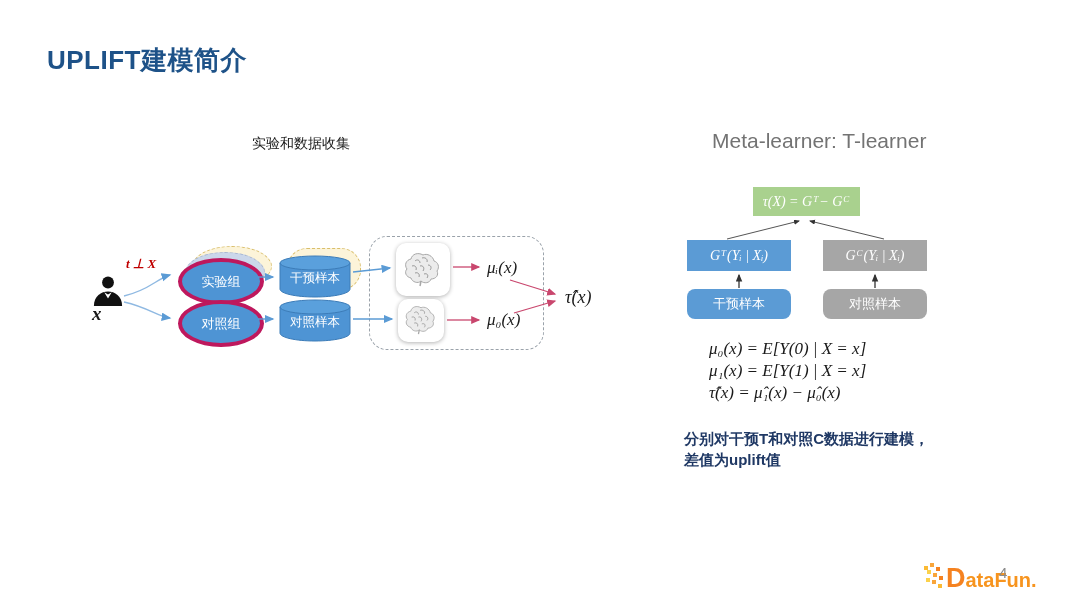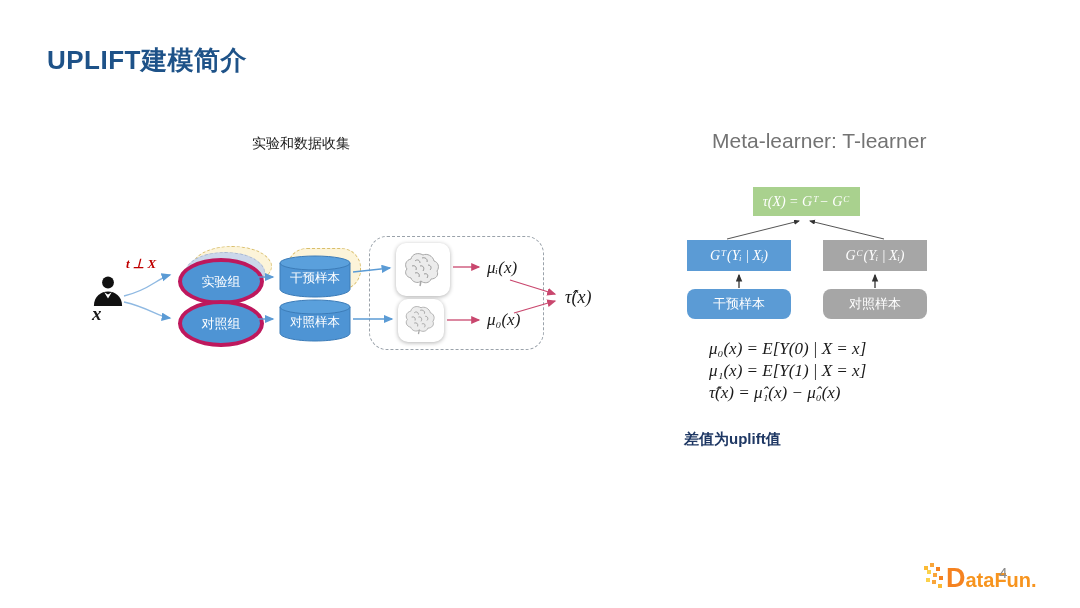--- a/index.html
+++ b/index.html
@@ -144,20 +144,21 @@
     <span>对照样本</span>
   </div>
 
   <div class="abs math formulas">
     <div>μ₀(x) = E[Y(0) | X = x]</div>
     <div>μ₁(x) = E[Y(1) | X = x]</div>
     <div>τ̂(x) = μ̂₁(x) − μ̂₀(x)</div>
   </div>
 
   <div class="abs note">
+    <div>分别对干预T和对照C数据进行建模，</div>
     <div>差值为uplift值</div>
   </div>
 
   <svg class="abs" style="left:0;top:0;pointer-events:none;" width="1080" height="608">
     <defs>
       <marker id="mB" markerWidth="8" markerHeight="8" refX="6" refY="3" orient="auto">
         <path d="M0,0 L7,3 L0,6 Z" fill="#5B9BD5"></path>
       </marker>
       <marker id="mP" markerWidth="8" markerHeight="8" refX="6" refY="3" orient="auto">
         <path d="M0,0 L7,3 L0,6 Z" fill="#C9476E"></path>

